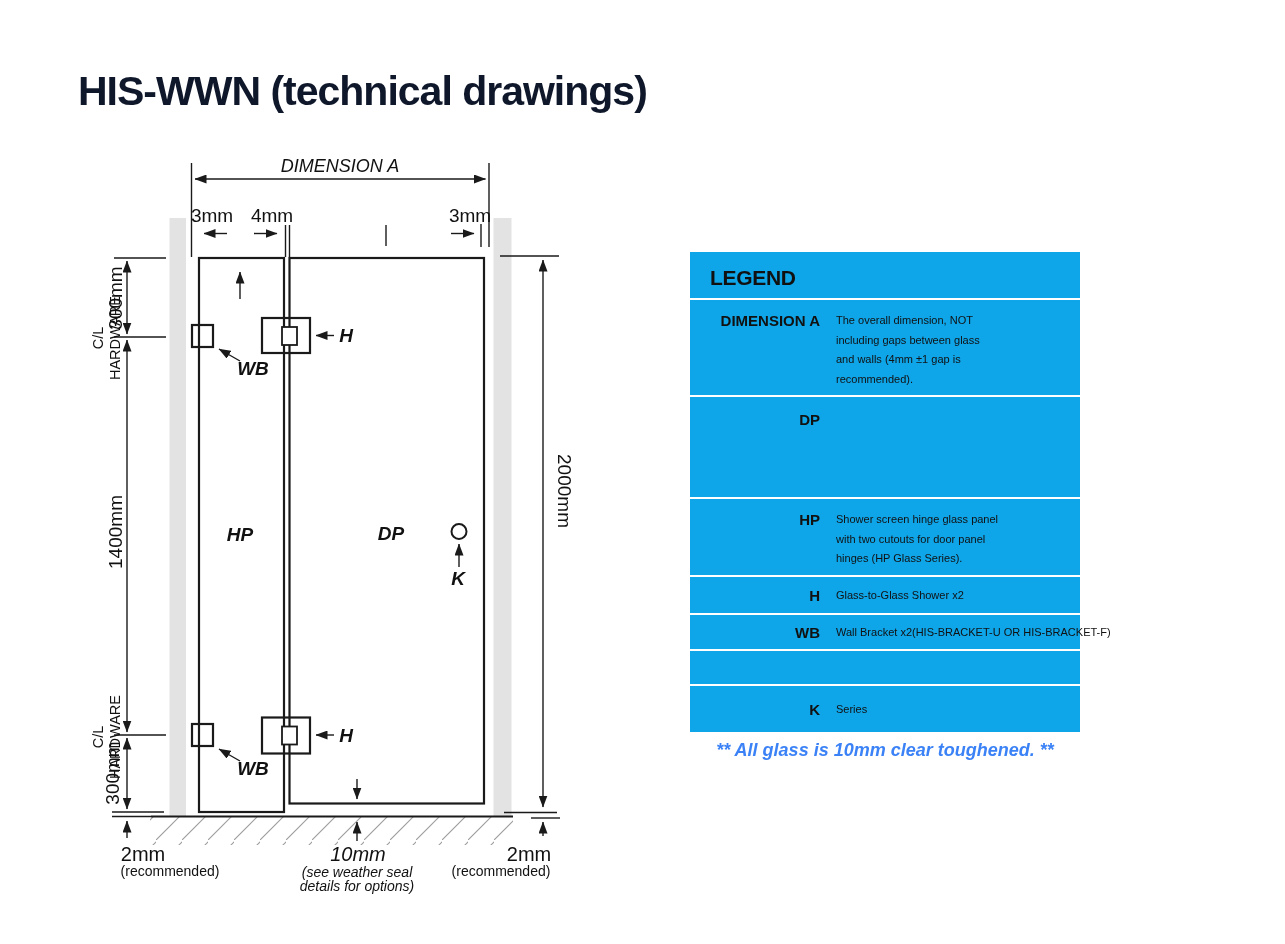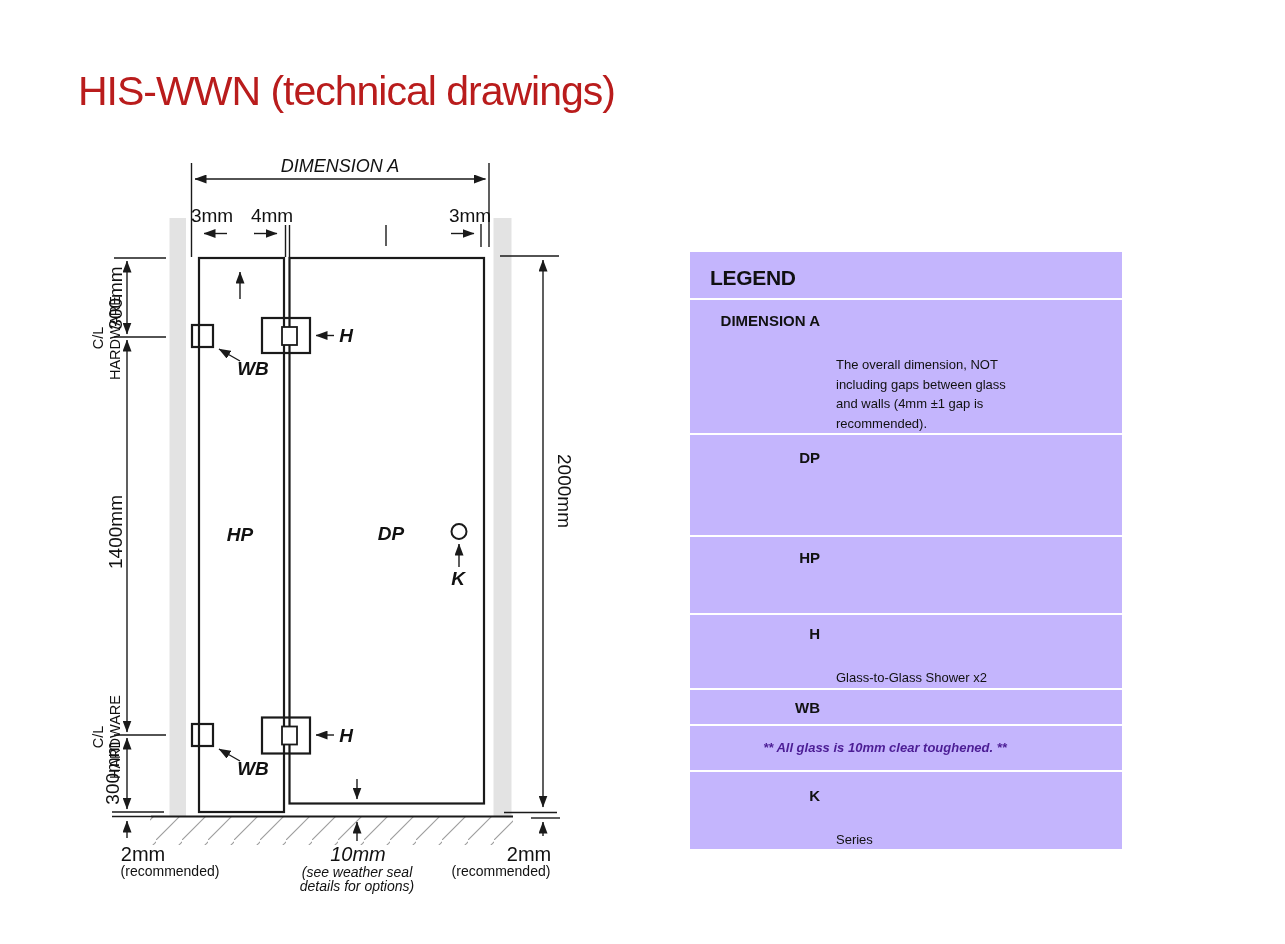--- a/index.html
+++ b/index.html
@@ -1,46 +1,46 @@
 <!DOCTYPE html>
 <html><head>
 <meta charset="utf-8">
 <style>
   html,body{margin:0;padding:0;background:#fff;}
   .page{position:relative;width:1285px;height:944px;background:#fff;overflow:hidden;
         font-family:"Liberation Sans","DejaVu Sans",sans-serif;color:#111;}
-  .title{position:absolute;left:78px;top:68px;font-size:41px;font-weight:normal;
-         letter-spacing:-1px;color:#b91c1c;}
+  .title{position:absolute;left:78px;top:68px;font-size:41px;font-weight:bold;
+         letter-spacing:-1px;color:#0f172a;}
   svg{position:absolute;left:0;top:0;}
   svg text{font-family:"Liberation Sans","DejaVu Sans",sans-serif;fill:#111;}
   .dimtxt{font-size:19px;}
   .dimtxt-sm{font-size:14px;}
   .cltxt{font-size:14.5px;}
   .itl{font-style:italic;}
   .comp{font-size:19px;font-style:italic;font-weight:bold;}
   .dim-a-lab{font-size:18px;font-style:italic;}
   .ln{stroke:#1a1a1a;stroke-width:1.4;fill:none;}
   .struct{stroke:#1a1a1a;stroke-width:2.2;fill:none;}
   
-  .legend{position:absolute;left:690px;top:252px;width:432px;background:#c4b5fd;}
+  .legend{position:absolute;left:690px;top:252px;width:390px;background:#0ea5e9;}
   .legend-header{padding:14px 0 8px 20px;font-size:21px;font-weight:bold;letter-spacing:-0.3px;}
   .lrow{display:flex;border-top:2px solid #fff;}
   .lrow .term{width:130px;padding:0 0 0 16px;box-sizing:border-box;text-align:right;
               font-weight:bold;font-size:15px;line-height:19.5px;flex:none;}
-  .lrow .desc{margin-left:16px;font-size:13px;line-height:19.5px;white-space:pre-line;margin-top:44px;}
+  .lrow .desc{margin-left:16px;font-size:11px;line-height:19.5px;white-space:pre-line;}
   .lrow .desc.nowrap{white-space:nowrap;overflow:visible;}
   .r0{min-height:97px;padding-top:11px;box-sizing:border-box;}
   .r1{min-height:102px;padding-top:13px;box-sizing:border-box;}
   .r2{min-height:78px;padding-top:11px;box-sizing:border-box;}
   .r3{min-height:38px;padding-top:9px;box-sizing:border-box;}
   .r4{min-height:36px;padding-top:8px;box-sizing:border-box;}
   .r5{min-height:33px;}
   .r6{min-height:48px;padding-top:14px;box-sizing:border-box;}
   .legend-footnote{position:absolute;left:690px;top:740px;width:390px;text-align:center;
-                   font-size:13px;font-style:italic;font-weight:600;color:#4c1d95;}
+                   font-size:18px;font-style:italic;font-weight:600;color:#3b82f6;}
 </style>
 </head>
 <body>
 
 <div class="page">
 
   <div class="title">HIS-WWN (technical drawings)</div>
 
   <svg width="680" height="944" viewBox="0 0 680 944">
     <defs>
@@ -163,27 +163,31 @@
       <div class="desc">The overall dimension, NOT
 including gaps between glass
 and walls (4mm ±1 gap is
 recommended).</div>
     </div>
     <div class="lrow r1">
       <div class="term">DP</div>
     </div>
     <div class="lrow r2">
       <div class="term">HP</div>
+      <div class="desc">Shower screen hinge glass panel
+with two cutouts for door panel
+hinges (HP Glass Series).</div>
     </div>
     <div class="lrow r3">
       <div class="term">H</div>
       <div class="desc">Glass-to-Glass Shower x2</div>
     </div>
     <div class="lrow r4">
       <div class="term">WB</div>
+      <div class="desc nowrap">Wall Bracket x2(HIS-BRACKET-U OR HIS-BRACKET-F)</div>
     </div>
     <div class="lrow r5">
       <div class="term"></div>
       <div class="desc"></div>
     </div>
     <div class="lrow r6">
       <div class="term">K</div>
       <div class="desc">Series</div>
     </div>
   </div>

